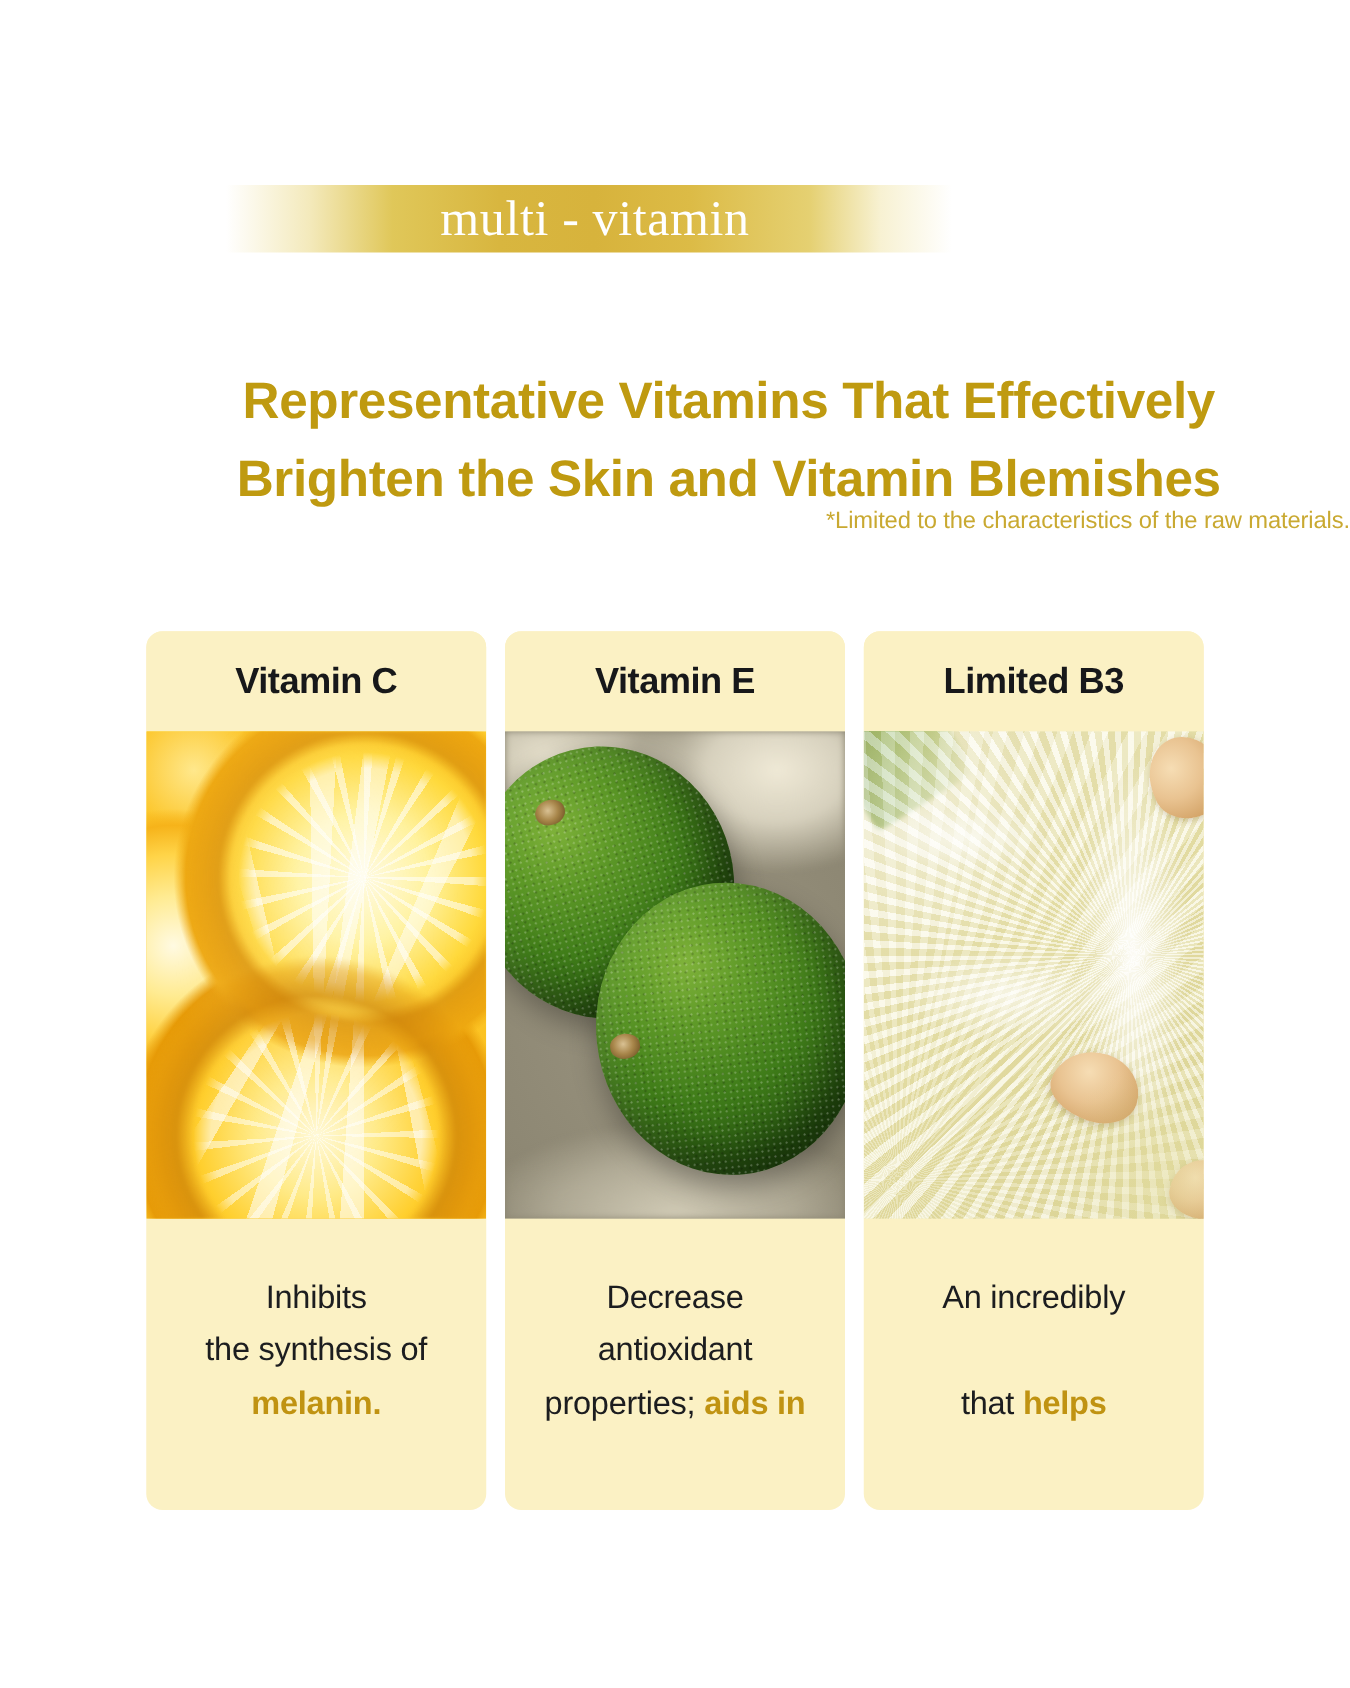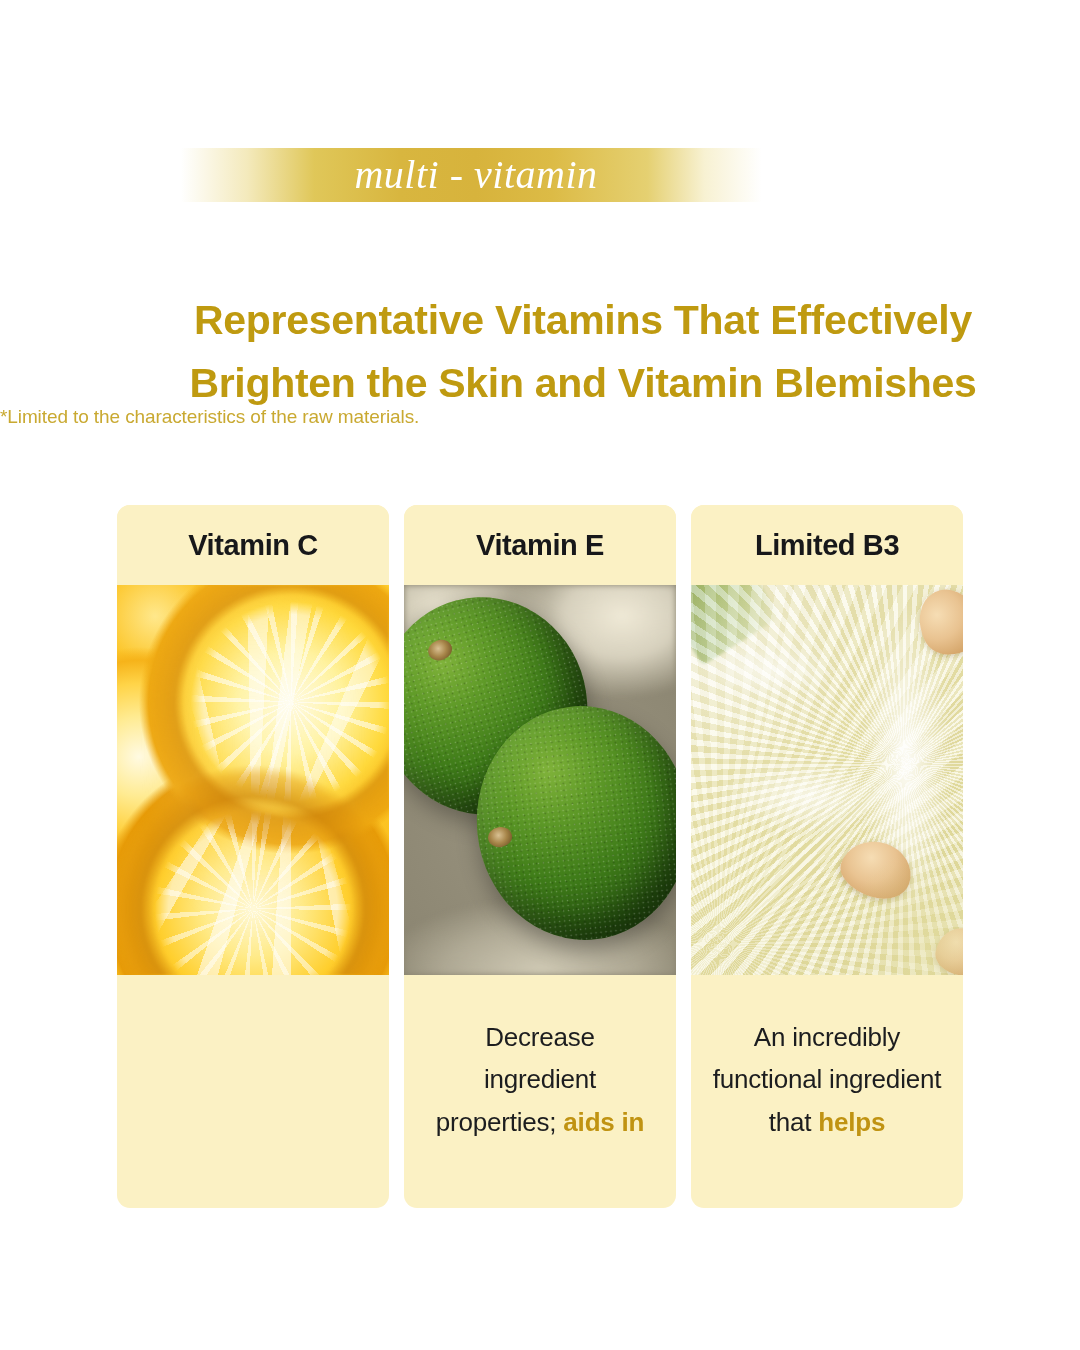--- a/index.html
+++ b/index.html
@@ -34,21 +34,20 @@
         rgba(222,196,80,0.95) 33%,
         #d8b63f 42%,
         #d7b33c 50%,
         #dcbb46 58%,
         rgba(226,203,98,0.9) 68%,
         rgba(240,228,166,0.5) 74%,
         rgba(255,255,255,1) 80%);
     display: flex;
     align-items: center;
     justify-content: center;
-    font-style: italic;
   }
   .banner-text {
     font-family: "Liberation Serif", serif;
     font-size: 40px;
     font-weight: 400;
     letter-spacing: 0.5px;
     color: #ffffff;
     line-height: 1;
   }
 
@@ -68,21 +67,21 @@
   }
   .headline .line {
     display: block;
   }
 
   .subnote {
     position: absolute;
     left: 0;
     top: 406px;
     width: 1080px;
-    text-align: left;
+    text-align: right;
     color: #c9a931;
     font-size: 19px;
     font-weight: 400;
     letter-spacing: -0.1px;
   }
 
   
   .cards {
     position: absolute;
     left: 117px;
@@ -314,37 +313,44 @@
 
   <div class="subnote">*Limited to the characteristics of the raw materials.</div>
 
   <div class="cards">
 
     <div class="card">
       <div class="card-title">Vitamin C</div>
       <div class="card-photo">
         <div class="photo-lemon"></div>
       </div>
+      <div class="card-body">
+        <p>
+          <span>Inhibits</span><br>
+          <span>the synthesis of</span><br>
+          <span class="hl">melanin.</span>
+        </p>
+      </div>
     </div>
 
     <div class="card">
       <div class="card-title">Vitamin E</div>
       <div class="card-photo">
         <div class="photo-lime">
           <div class="plate-light"></div>
           <div class="lime lime-a"></div>
           <div class="lime-stem stem-a"></div>
           <div class="lime lime-b"></div>
           <div class="lime-stem stem-b"></div>
         </div>
       </div>
       <div class="card-body">
         <p>
           <span>Decrease</span><br>
-          <span>ingredient</span><br>
+          <span>antioxidant</span><br>
           <span>properties; </span><span class="hl">aids in</span><br>
         </p>
       </div>
     </div>
 
     <div class="card">
       <div class="card-title">Limited B3</div>
       <div class="card-photo">
         <div class="photo-pulp">
           <div class="rind"></div>
@@ -352,20 +358,20 @@
           <div class="membrane"></div>
           <div class="seed seed-1"></div>
           <div class="seed seed-2"></div>
           <div class="seed seed-3"></div>
           <div class="gloss"></div>
         </div>
       </div>
       <div class="card-body">
         <p>
           <span>An incredibly</span><br>
-          <span>functional ingredient</span><br>
+          <br>
           <span>that </span><span class="hl">helps</span><br>
         </p>
       </div>
     </div>
 
   </div>
 </div>
 
 </body></html>

